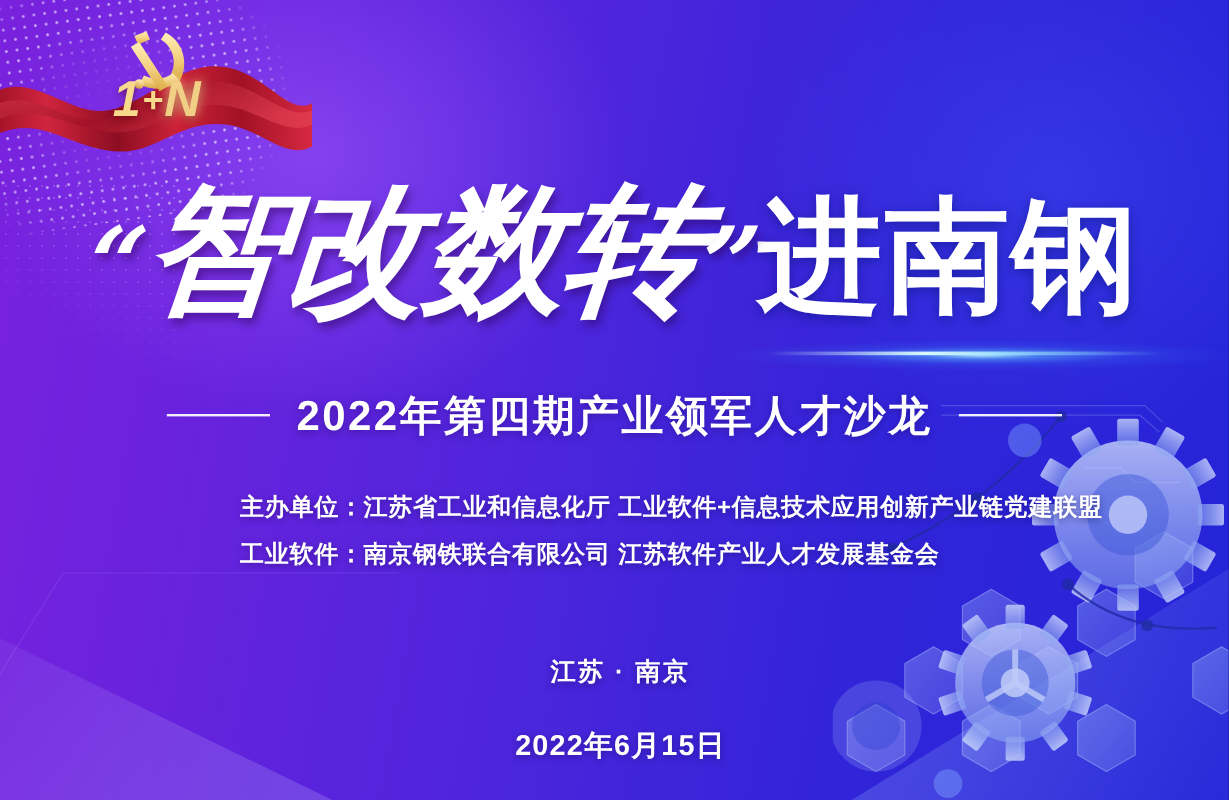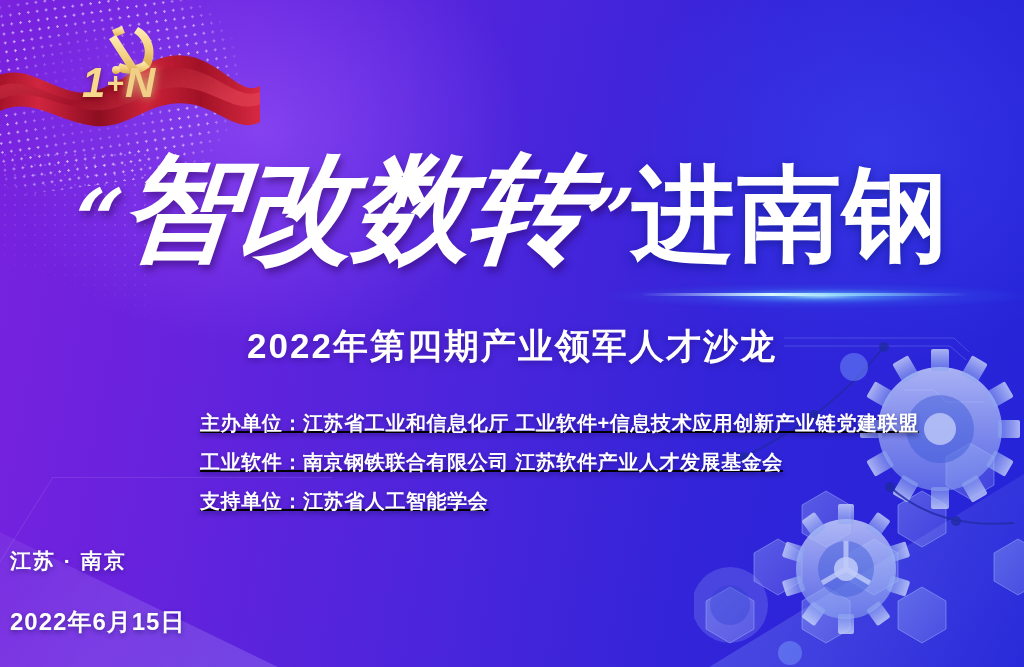--- a/index.html
+++ b/index.html
@@ -63,21 +63,21 @@
             mask-image:linear-gradient(200deg,#000 0%,rgba(0,0,0,0) 75%);
     opacity:.55;
   }
 
   
   .ribbon{position:absolute;left:-10px;top:38px;width:270px;height:105px;opacity:.97;}
 
   
   .emblem{position:absolute;left:92px;top:22px;width:72px;height:58px;}
   .lockup{
-    position:absolute;left:82px;top:52px;width:130px;height:62px;
+    position:absolute;left:94px;top:52px;width:130px;height:62px;
     font-style:italic;font-weight:bold;font-size:42px;line-height:62px;
     color:#f7d98b;letter-spacing:1px;
     text-shadow:0 2px 5px rgba(90,10,10,.55);
     white-space:nowrap;
   }
   .lockup .n{color:#f2cf86;text-shadow:0 0 10px rgba(255,225,150,.9),0 2px 5px rgba(90,10,10,.5);}
   .lockup .plus{font-size:30px;vertical-align:4px;}
 
   
   .streak{
@@ -120,39 +120,39 @@
   .nangang{
     display:inline-block;vertical-align:middle;
     font-family:Liberation Sans, sans-serif;
     font-weight:bold;font-size:104px;line-height:150px;
     color:#ffffff;letter-spacing:2px;
     text-shadow:0 3px 10px rgba(10,20,120,.55);
   }
 
   .subtitle-row{
     position:absolute;left:0;right:0;top:318px;height:56px;
-    display:flex;align-items:center;justify-content:center;gap:22px;flex-direction:column;
+    display:flex;align-items:center;justify-content:center;gap:22px;
   }
   .rule{width:86px;height:2px;background:rgba(255,255,255,.92);}
   .subtitle{
     font-weight:bold;font-size:35px;color:#fff;letter-spacing:2px;
     text-shadow:0 2px 6px rgba(30,10,90,.4);white-space:nowrap;
   }
 
   .orgs{
-    position:absolute;left:200px;top:404px;width:720px;text-decoration:underline;
+    position:absolute;left:200px;top:404px;width:720px;
   }
   .org-line{
     font-weight:bold;font-size:20px;line-height:39px;color:#ffffff;
     letter-spacing:.6px;white-space:nowrap;
     text-shadow:0 2px 5px rgba(20,10,80,.45);
   }
 
   .footer{
-    position:absolute;left:0;right:0;top:545px;padding-left:10px;
+    position:absolute;left:0;right:0;top:545px;text-align:center;padding-left:10px;
   }
   .loc{
     font-weight:bold;font-size:21px;color:#fff;letter-spacing:2px;
     line-height:32px;text-shadow:0 2px 5px rgba(20,10,80,.45);
   }
   .date{
     font-weight:bold;font-size:24px;color:#fff;letter-spacing:1px;
     line-height:36px;text-shadow:0 2px 5px rgba(20,10,80,.45);margin-top:27px;
   }
 </style>
@@ -325,21 +325,20 @@
 
     <div class="subtitle-row">
       <span class="rule"></span>
       <span class="subtitle">2022年第四期产业领军人才沙龙</span>
       <span class="rule"></span>
     </div>
 
     <div class="orgs">
       <div class="org-line">主办单位：江苏省工业和信息化厅  工业软件+信息技术应用创新产业链党建联盟</div>
       <div class="org-line">工业软件：南京钢铁联合有限公司  江苏软件产业人才发展基金会</div>
-      <div class="org-line">支持单位：江苏省人工智能学会</div>
     </div>
 
     <div class="footer">
       <div class="loc">江苏 · 南京</div>
       <div class="date">2022年6月15日</div>
     </div>
 
   </div>
 </div>
 

